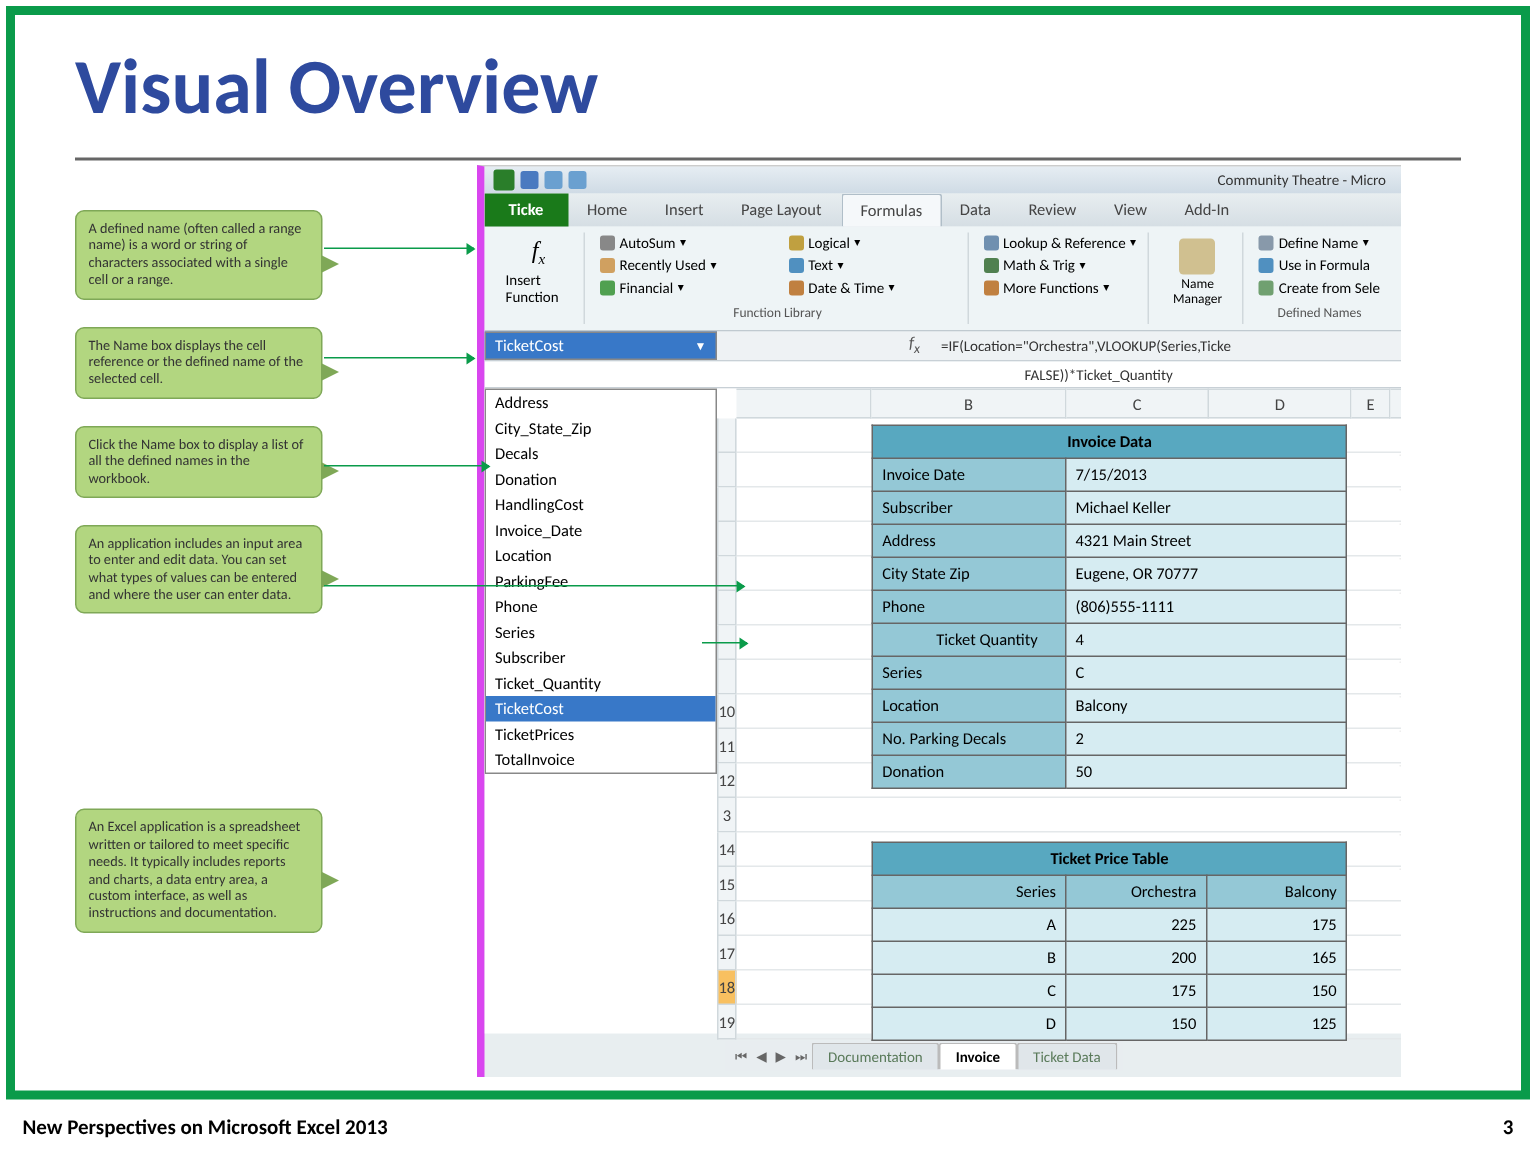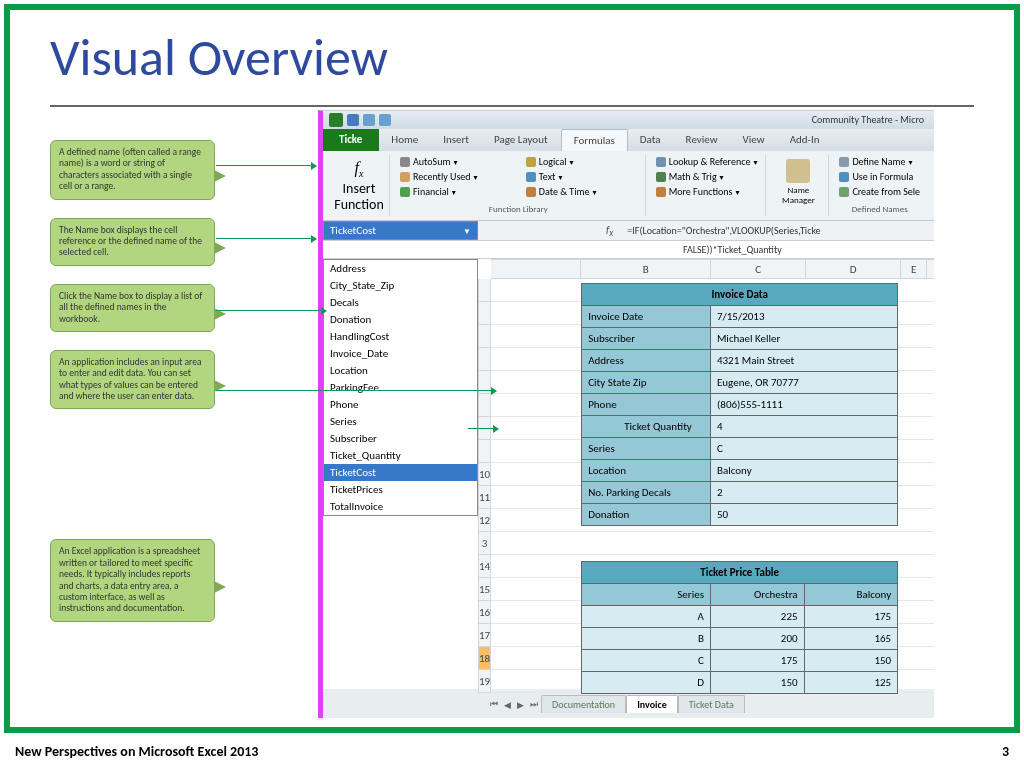--- a/index.html
+++ b/index.html
@@ -1,18 +1,18 @@
 <!DOCTYPE html>
 <html><head>
 <meta charset="utf-8">
 <style>
   * { box-sizing: border-box; margin: 0; padding: 0; }
   body { width: 1024px; height: 768px; font-family: Calibri, Arial, sans-serif; background: #fff; position: relative; overflow: hidden; }
   .slide-border { position: absolute; top: 4px; left: 4px; right: 4px; bottom: 35px; border: 6px solid #0a9b4a; background: #fff; }
-  .title { position: absolute; top: 25px; left: 50px; font-size: 52px; font-weight: normal; color: #2e4a9e; }
+  .title { position: absolute; top: 25px; left: 50px; font-size: 52px; font-weight: bold; color: #2e4a9e; }
   .title-rule { position: absolute; top: 105px; left: 50px; right: 50px; border-top: 2px solid #666; }
   .footer { position: absolute; bottom: 8px; left: 15px; right: 15px; display: flex; justify-content: space-between; font-size: 14px; font-weight: bold; }
   
   .content-area { position: absolute; top: 110px; left: 180px; right: 90px; bottom: 50px; }
   
   
   .callouts { position: absolute; top: 30px; left: -130px; width: 165px; }
   .callout { background: #b2d680; border: 1px solid #7fa857; border-radius: 6px; padding: 6px 8px; font-size: 9.5px; line-height: 1.2; color: #333; margin-bottom: 18px; position: relative; }
   .callout-tail { position: absolute; right: -12px; top: 50%; width: 0; height: 0; border-top: 6px solid transparent; border-bottom: 6px solid transparent; border-left: 12px solid #7fa857; }
   .callout:nth-child(4) { margin-bottom: 130px; }
@@ -123,21 +123,21 @@
       <div class="tab">Data</div>
       <div class="tab">Review</div>
       <div class="tab">View</div>
       <div class="tab">Add-In</div>
     </div>
 
     <div class="ribbon">
       <div class="ribbon-group">
         <div class="big-btn">
           <span style="font-size:16px;font-style:italic;font-family:serif;">f<sub style="font-size:10px;">x</sub></span>
-          <span style="font-size:14px;text-align:center;line-height:1.1;">Insert Function</span>
+          <span style="font-size:10px;line-height:1.1;">Insert Function</span>
         </div>
       </div>
       <div class="ribbon-group" style="flex:1;">
         <div class="mini-btns">
           <div>
               <span class="mini-ico" style="background:#888;"></span>
               <span>AutoSum</span>
               <span class="dd">▾</span>
             </div>
           <div>

